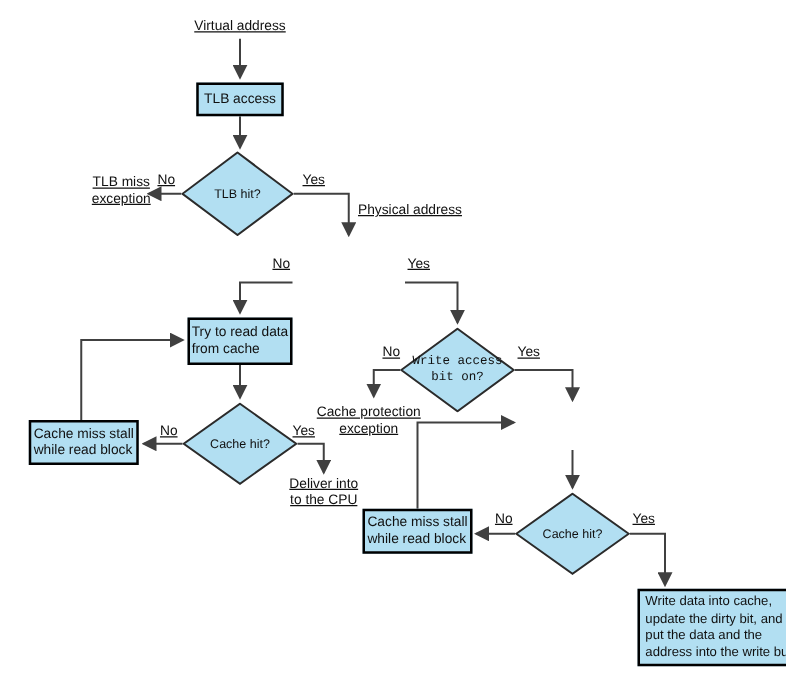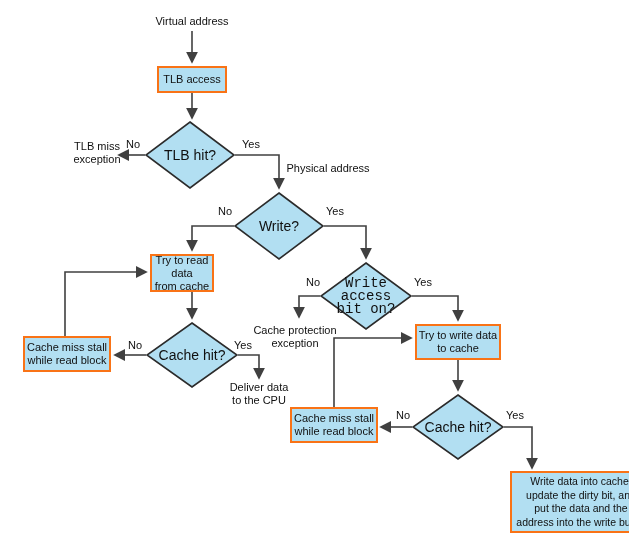--- a/index.html
+++ b/index.html
@@ -3,38 +3,38 @@
 <meta charset="utf-8">
 <style>
   html,body{margin:0;padding:0;background:#ffffff;}
   .stage{
     position:relative;width:629px;height:541px;background:#ffffff;
     font-family:"Liberation Sans",sans-serif;color:#101010;overflow:hidden;
   }
   .layer{position:absolute;left:0;top:0;}
   .node{
     position:absolute;box-sizing:border-box;
-    background:#b2dff2;border:2px solid #f97316;
+    background:#b2dff2;border:2px solid #000000;
     display:flex;align-items:center;justify-content:center;
-    text-align:center;font-size:11px;line-height:13px;
+    font-size:11px;line-height:13px;
     white-space:pre-line;z-index:2;
   }
   .node.big{font-size:10.5px;line-height:13.5px;margin-left:48px;}
   .diamond{
     position:absolute;z-index:2;
   }
   .diamond svg{display:block;}
   .diamond .dlabel{
     position:absolute;left:0;top:0;right:0;bottom:0;
     display:flex;align-items:center;justify-content:center;
-    text-align:center;font-size:14px;line-height:13px;white-space:pre-line;
+    text-align:center;font-size:10px;line-height:13px;white-space:pre-line;
   }
   .flabel{
     position:absolute;font-size:11px;line-height:13px;
-    text-align:center;white-space:pre-line;z-index:2;
+    text-align:center;white-space:pre-line;z-index:2;text-decoration:underline;
   }
 </style>
 </head>
 <body>
 
 <div class="stage">
 
   <svg class="layer" width="629" height="541">
     <defs>
       <marker id="arr" viewBox="0 0 10 10" refX="8.5" refY="5" markerWidth="7.5" markerHeight="7.5" orient="auto-start-reverse">
@@ -73,65 +73,57 @@
   </div>
 
   <div class="flabel" style="left:121px;top:138px;width:24px;">No</div>
   <div class="flabel" style="left:237px;top:138px;width:28px;">Yes</div>
 
   <div class="flabel" style="left:66px;top:140px;width:62px;">TLB miss
 exception</div>
 
   <div class="flabel" style="left:284px;top:162px;width:88px;">Physical address</div>
 
-  <div class="diamond" style="left:234px;top:192px;width:90px;height:68px;">
-    <svg width="90" height="68">
-      <polygon points="45,1 89,34 45,67 1,34" fill="#b2dff2" stroke="#2b2b2b" stroke-width="1.6"></polygon>
-    </svg>
-    <div class="dlabel">Write?</div>
-  </div>
 
   <div class="flabel" style="left:213px;top:205px;width:24px;">No</div>
   <div class="flabel" style="left:321px;top:205px;width:28px;">Yes</div>
 
-  <div class="node" style="left:150px;top:254px;width:64px;height:38px;">Try to read data
+  <div class="node" style="left:150px;top:254px;width:84px;height:38px;">Try to read data
 from cache</div>
 
   <div class="diamond" style="left:146px;top:322px;width:92px;height:66px;">
     <svg width="92" height="66">
       <polygon points="46,1 91,33 46,65 1,33" fill="#b2dff2" stroke="#2b2b2b" stroke-width="1.6"></polygon>
     </svg>
     <div class="dlabel">Cache hit?</div>
   </div>
 
   <div class="flabel" style="left:122px;top:339px;width:26px;">No</div>
   <div class="flabel" style="left:229px;top:339px;width:28px;">Yes</div>
 
   <div class="node" style="left:23px;top:336px;width:88px;height:36px;">Cache miss stall
 while read block</div>
 
-  <div class="flabel" style="left:226px;top:381px;width:66px;">Deliver data
+  <div class="flabel" style="left:226px;top:381px;width:66px;">Deliver into
 to the CPU</div>
 
   <div class="diamond" style="left:320px;top:262px;width:92px;height:68px;font-family:Liberation Mono, monospace;">
     <svg width="92" height="68">
       <polygon points="46,1 91,34 46,67 1,34" fill="#b2dff2" stroke="#2b2b2b" stroke-width="1.6"></polygon>
     </svg>
     <div class="dlabel">Write access
 bit on?</div>
   </div>
 
   <div class="flabel" style="left:301px;top:276px;width:24px;">No</div>
   <div class="flabel" style="left:409px;top:276px;width:28px;">Yes</div>
 
   <div class="flabel" style="left:250px;top:324px;width:90px;">Cache protection
 exception</div>
 
-  <div class="node" style="left:415px;top:324px;width:86px;height:36px;">Try to write data
-to cache</div>
 
   <div class="diamond" style="left:412px;top:394px;width:92px;height:66px;">
     <svg width="92" height="66">
       <polygon points="46,1 91,33 46,65 1,33" fill="#b2dff2" stroke="#2b2b2b" stroke-width="1.6"></polygon>
     </svg>
     <div class="dlabel">Cache hit?</div>
   </div>
 
   <div class="flabel" style="left:390px;top:409px;width:26px;">No</div>
   <div class="flabel" style="left:501px;top:409px;width:28px;">Yes</div>

